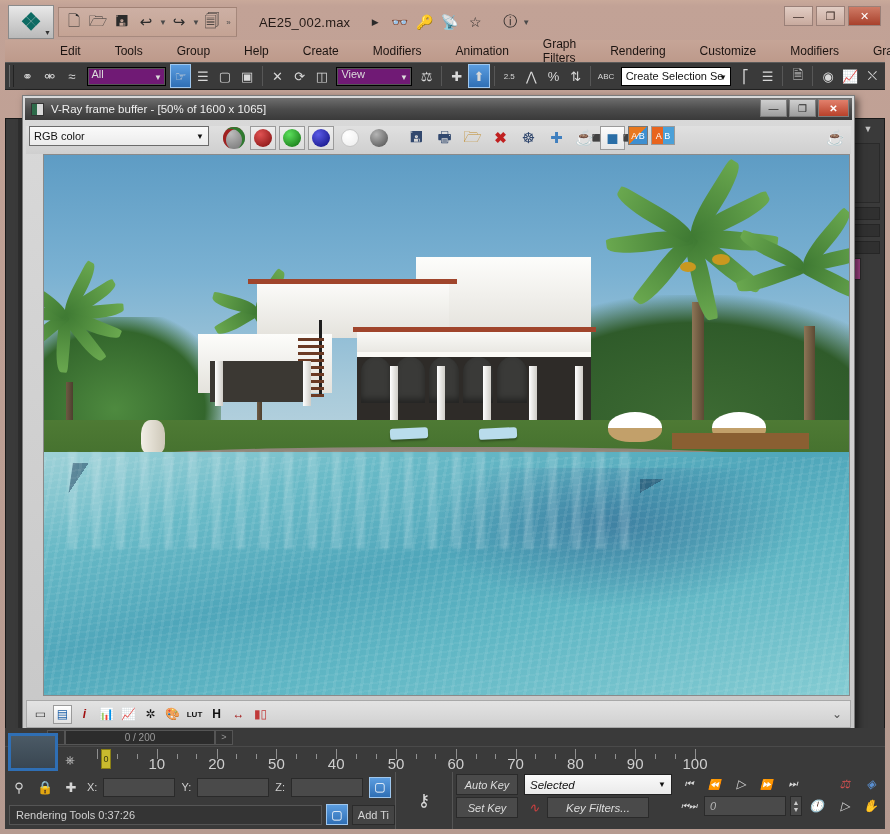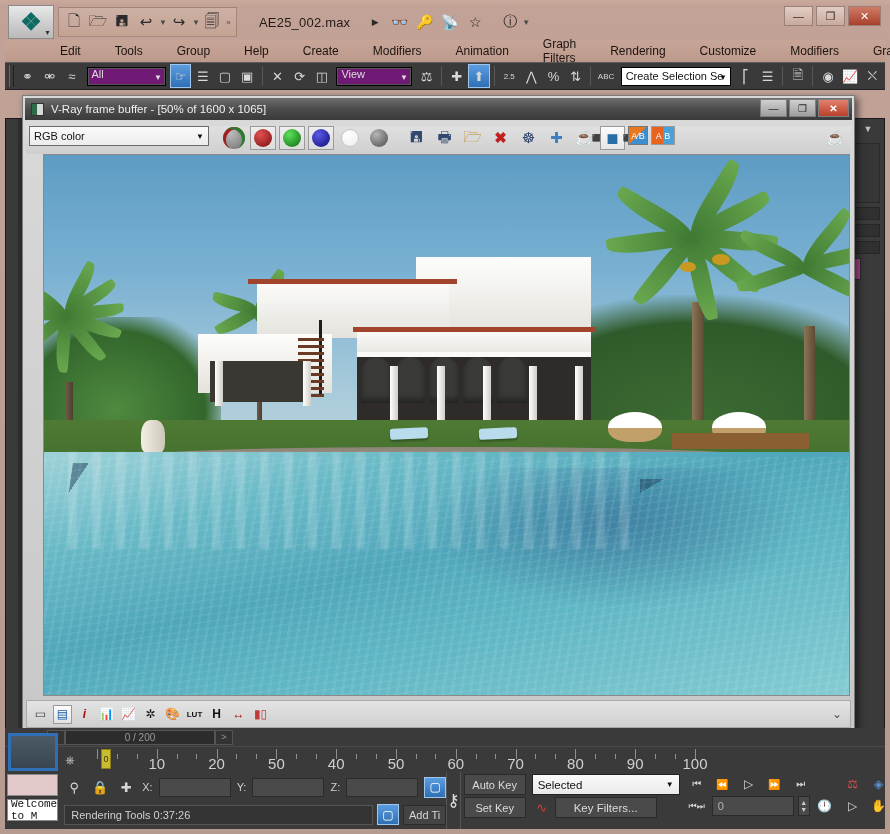--- a/index.html
+++ b/index.html
@@ -258,21 +258,21 @@
   .axislbl{ color:#cfcfcf;font-size:11px; }
   .axisfield{ width:72px;height:19px;background:#4a4a4a;border:1px solid #2a2a2a;}
   .promptfield{ flex:1; height:20px; background:#343434; border:1px solid #555; color:#d0d0d0;
                 font-size:11px; display:flex;align-items:center; padding-left:6px; max-width:330px;}
   .sq{ width:22px;height:21px;background:linear-gradient(to bottom,#5b9de0,#2f6fb5);border:1px solid #9fc7ee;
        display:flex;align-items:center;justify-content:center;color:#fff;font-size:12px;}
   .addtime{ color:#d5d5d5;font-size:11px; background:#444;border:1px solid #2b2b2b;
             padding:3px 5px; height:20px;}
   .keyblock{ width:58px; display:flex;align-items:center;justify-content:center;
              border-left:1px solid #555;border-right:1px solid #555; color:#ddd; font-size:17px;}
-  .keycol{ display:flex;flex-direction:column;gap:2px; padding:2px 3px;}
+  .keycol{ display:flex;flex-direction:column;gap:2px; padding:2px 3px;font-style:italic;}
   .kbtn{ width:62px;height:21px;background:#4a4a4a;border:1px solid #2a2a2a;color:#dcdcdc;
          font-size:11px;display:flex;align-items:center;justify-content:center;}
   .selwhite{ width:148px;height:21px;background:linear-gradient(to bottom,#fafafa,#eaeaea);
              border:1px solid #222; color:#111;font-size:11.5px;display:flex;align-items:center;
              padding:0 5px; position:relative;}
   .selwhite .ddarrow{position:absolute;right:5px;top:5px;font-size:8px;}
   .kfilters{ width:102px;height:21px;background:#4a4a4a;border:1px solid #2a2a2a;color:#dcdcdc;
              font-size:11.5px;display:flex;align-items:center;justify-content:center;}
   .navgrp{ display:flex;align-items:center;gap:4px; }
   .nav{ width:22px;height:20px;display:flex;align-items:center;justify-content:center;color:#d8d8d8;font-size:12px;}
@@ -639,24 +639,20 @@
         <div class="tick" style="left:96.6%;height:5px;"></div>
       <div class="tick" style="left:100%;height:10px;"></div>
         <div class="ticklbl" style="left:100%;">100</div>
     </div>
   </div>
 
   <div class="vpcube"></div>
 
   <div class="statusbar">
 
-    <div class="mini-listener">
-      <div class="ml-pink"></div>
-      <div class="ml-text">Welcome to M</div>
-    </div>
 
     <div class="st-main">
       <div class="st-row1">
         <div class="sticon">⚲</div>
         <div class="sticon">🔒</div>
         <div class="sticon">✚</div>
         <span class="axislbl">X:</span>
         <div class="axisfield"></div>
         <span class="axislbl">Y:</span>
         <div class="axisfield"></div>

